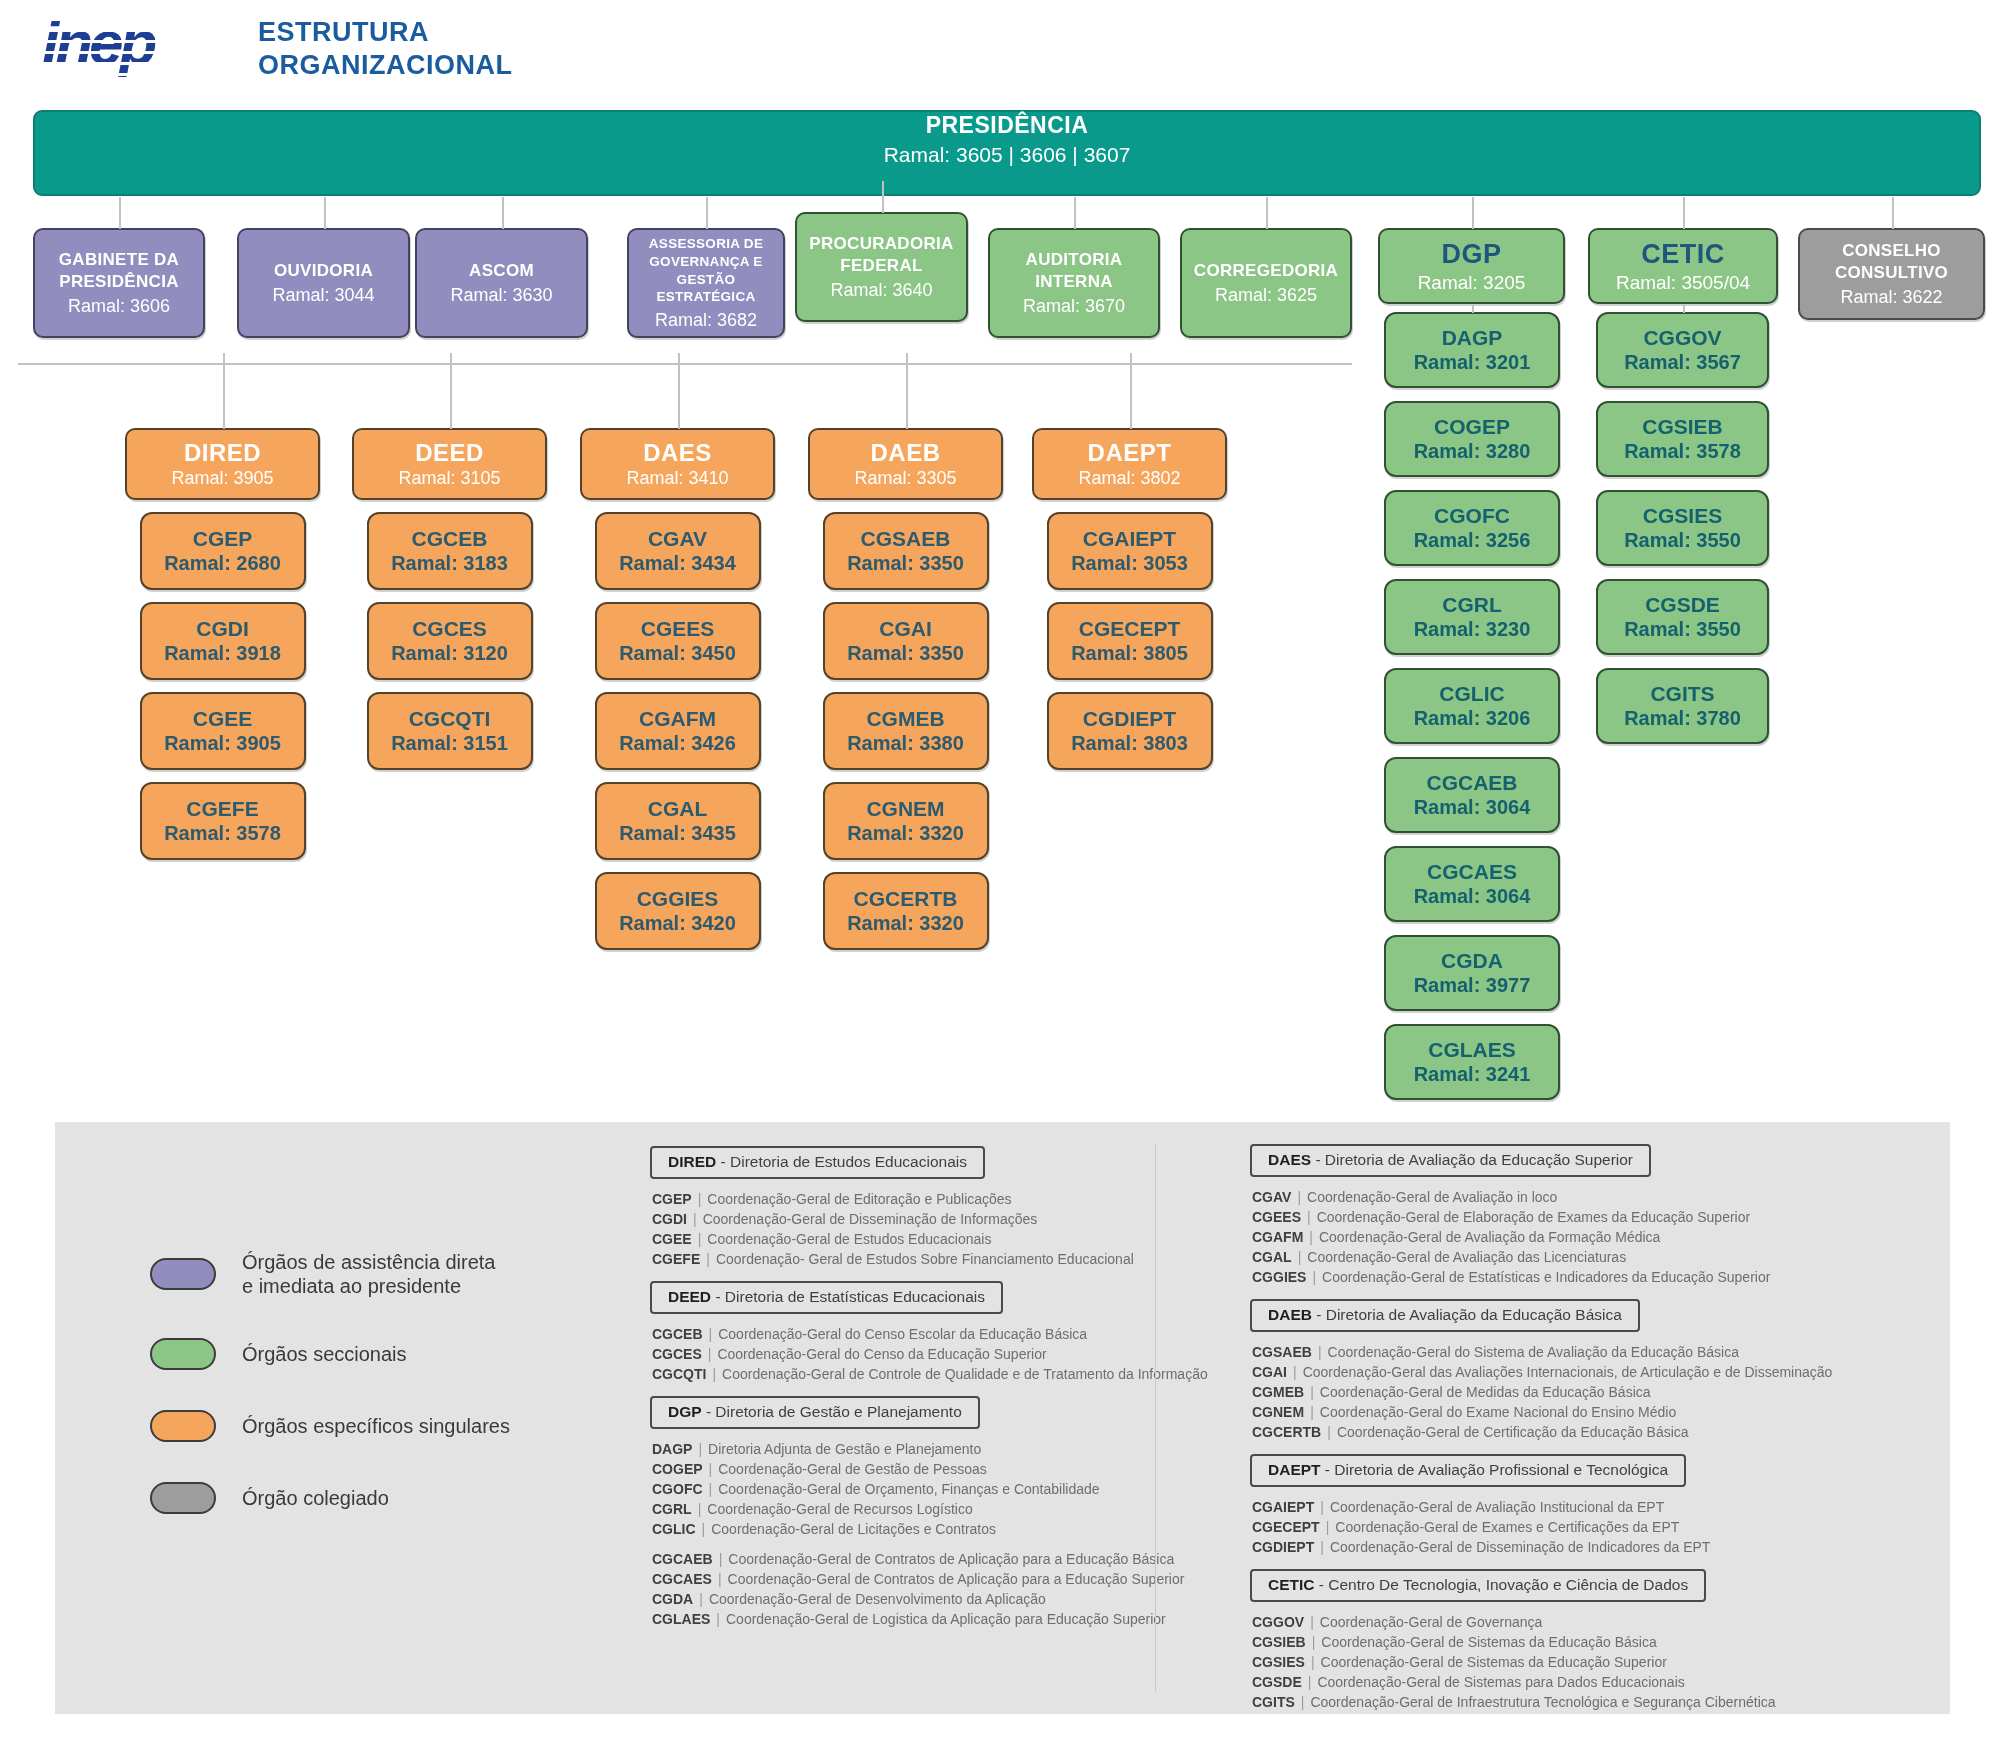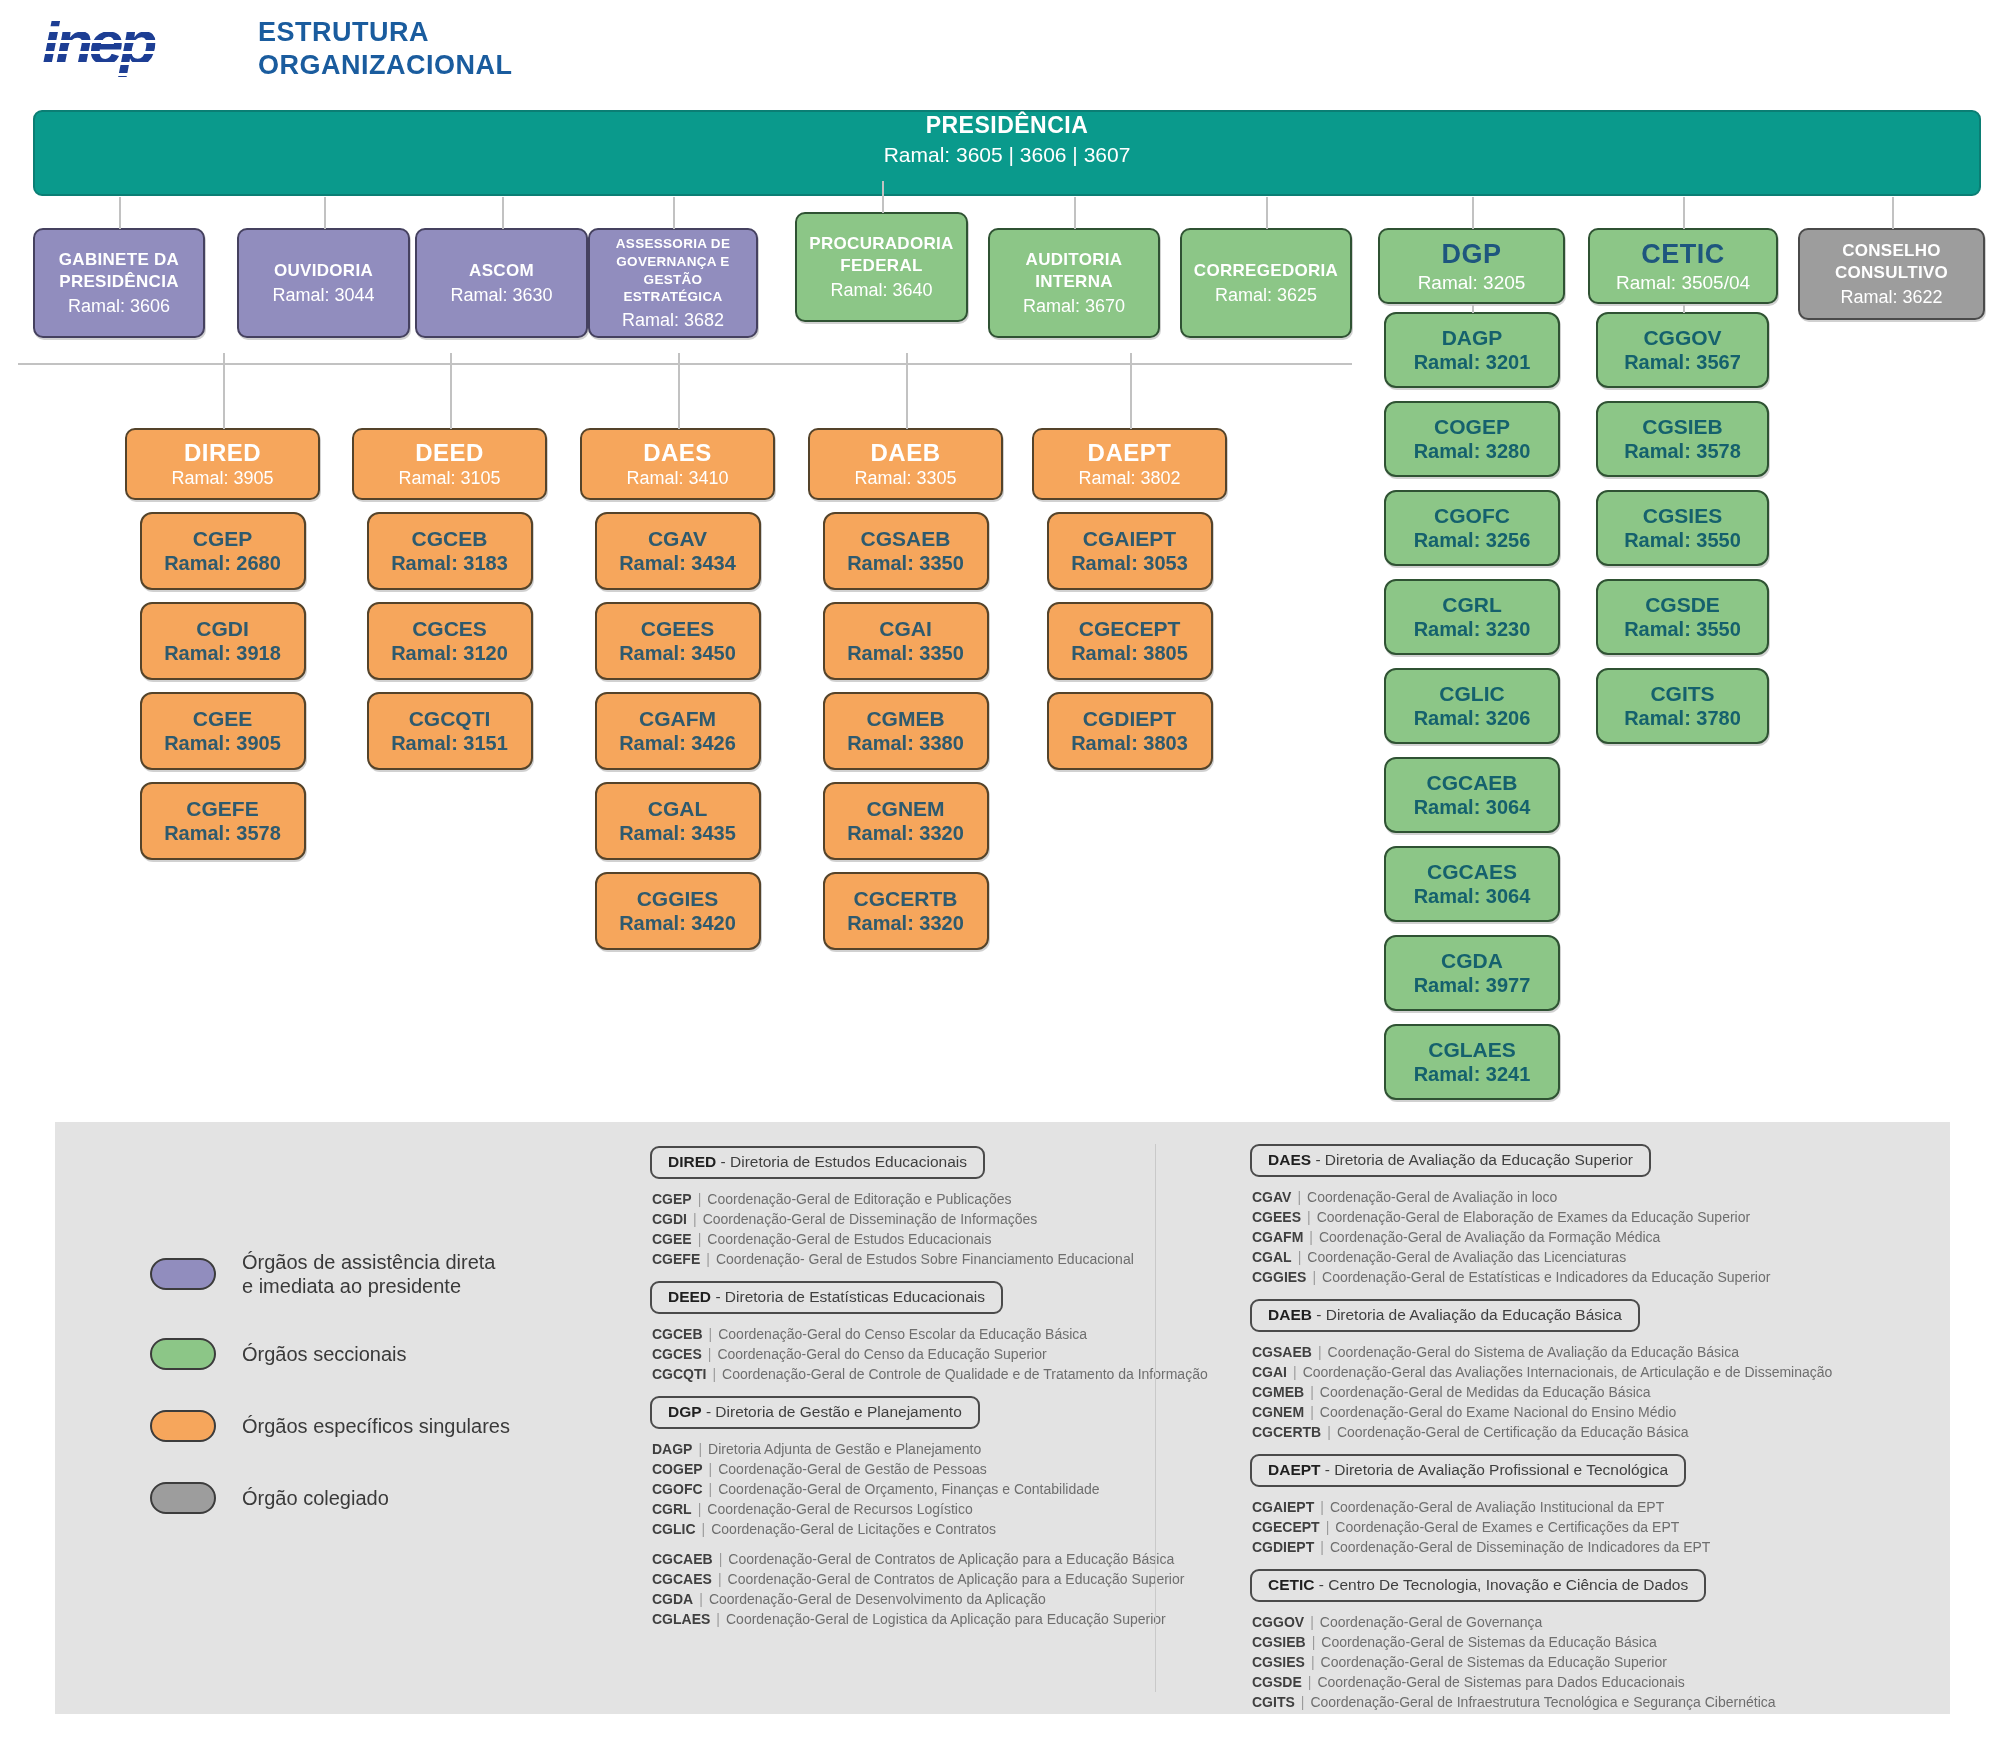--- a/index.html
+++ b/index.html
@@ -69,21 +69,21 @@
   .legend-divider{position:absolute;left:1100px;top:22px;height:548px;width:1px;background:#c9c9c9;}
   .pills{position:absolute;left:95px;top:128px;width:460px;}
   .pill-row{display:flex;align-items:center;margin-bottom:40px;}
   .pill{width:66px;height:32px;border-radius:17px;border:2px solid #3c3c3c;flex:0 0 auto;box-sizing:border-box;}
   .pill.purple-p{background:var(--purple);} .pill.green-p{background:var(--green);}
   .pill.orange-p{background:var(--orange);} .pill.gray-p{background:var(--gray);}
   .pill-label{margin-left:26px;font-size:20px;color:#3a3a3a;line-height:1.2;}
   .lcol{position:absolute;top:24px;}
   .lcol-a{left:595px;} .lcol-b{left:1195px;top:22px;}
   .lsec{margin-bottom:12px;}
-  .lsec-head{display:inline-block;border:2px solid #4a4a4a;border-radius:9px;padding:5px 16px 6px;
+  .lsec-head{display:inline-block;border:2px solid #4a4a4a;border-radius:4px;padding:5px 16px 6px;
     font-size:15.5px;color:#3f3f3f;}
   .lsec-head b{color:#1f1f1f;}
   .lsec-items{margin:10px 0 0 2px;}
   .litem{font-size:14px;line-height:20px;color:#6e6e6e;white-space:nowrap;}
   .litem.gap{margin-top:10px;}
   .litem b{color:#3f3f3f;}
   .litem .sep{color:#9a9a9a;padding:0 6px;}
 </style>
 </head>
 <body>
@@ -110,21 +110,21 @@
         <div class="rm">Ramal: 3606</div>
       </div>
       <div class="box row2 purple" style="left: 225px; top: 228px; width: 173px; height: 110px; margin-left: 12px;">
         <div class="nm">OUVIDORIA</div>
         <div class="rm">Ramal: 3044</div>
       </div>
       <div class="box row2 purple" style="left: 415px; top: 228px; width: 173px; height: 110px;">
         <div class="nm">ASCOM</div>
         <div class="rm">Ramal: 3630</div>
       </div>
-      <div class="box row2 purple small-name" style="left: 588px; top: 228px; width: 170px; height: 110px;">
+      <div class="box row2 purple small-name" style="left: 627px; top: 228px; width: 158px; height: 110px;">
         <div class="nm">ASSESSORIA DE GOVERNANÇA E GESTÃO ESTRATÉGICA</div>
         <div class="rm">Ramal: 3682</div>
       </div>
       <div class="box row2 green" style="left: 795px; top: 212px; width: 173px; height: 110px;">
         <div class="nm">PROCURADORIA FEDERAL</div>
         <div class="rm">Ramal: 3640</div>
       </div>
       <div class="box row2 green" style="left: 988px; top: 228px; width: 172px; height: 110px;">
         <div class="nm">AUDITORIA INTERNA</div>
         <div class="rm">Ramal: 3670</div>

